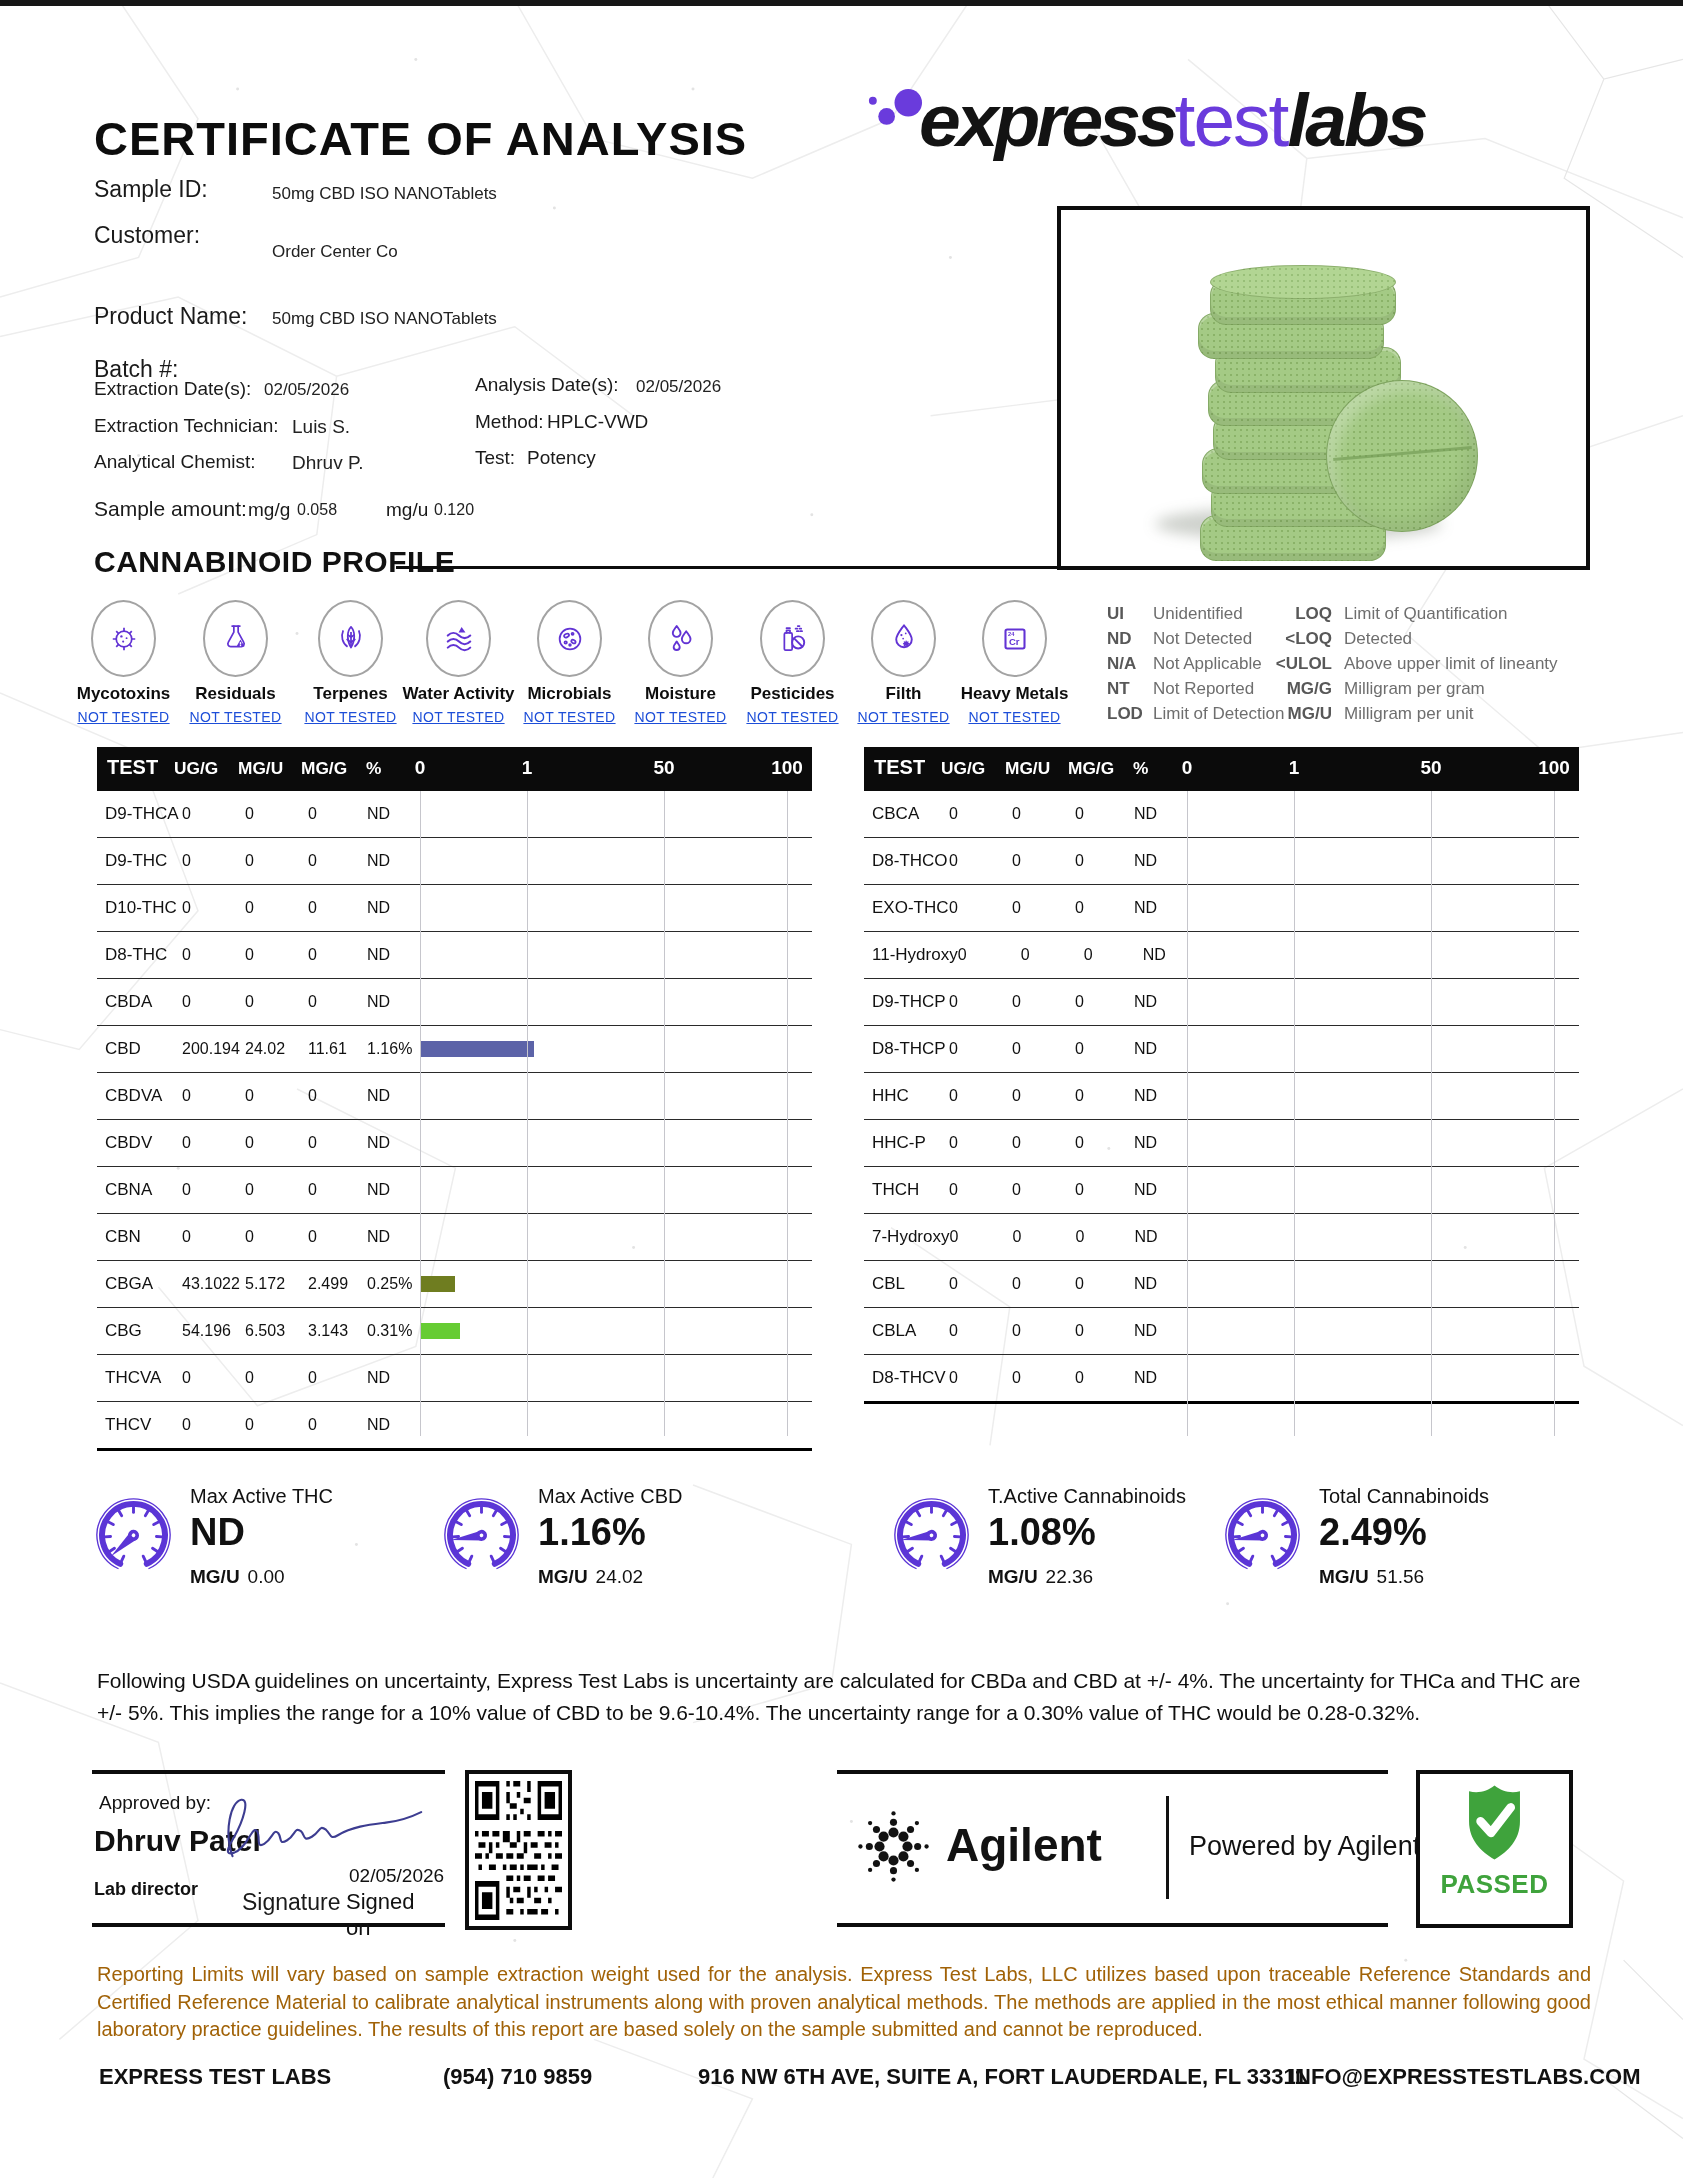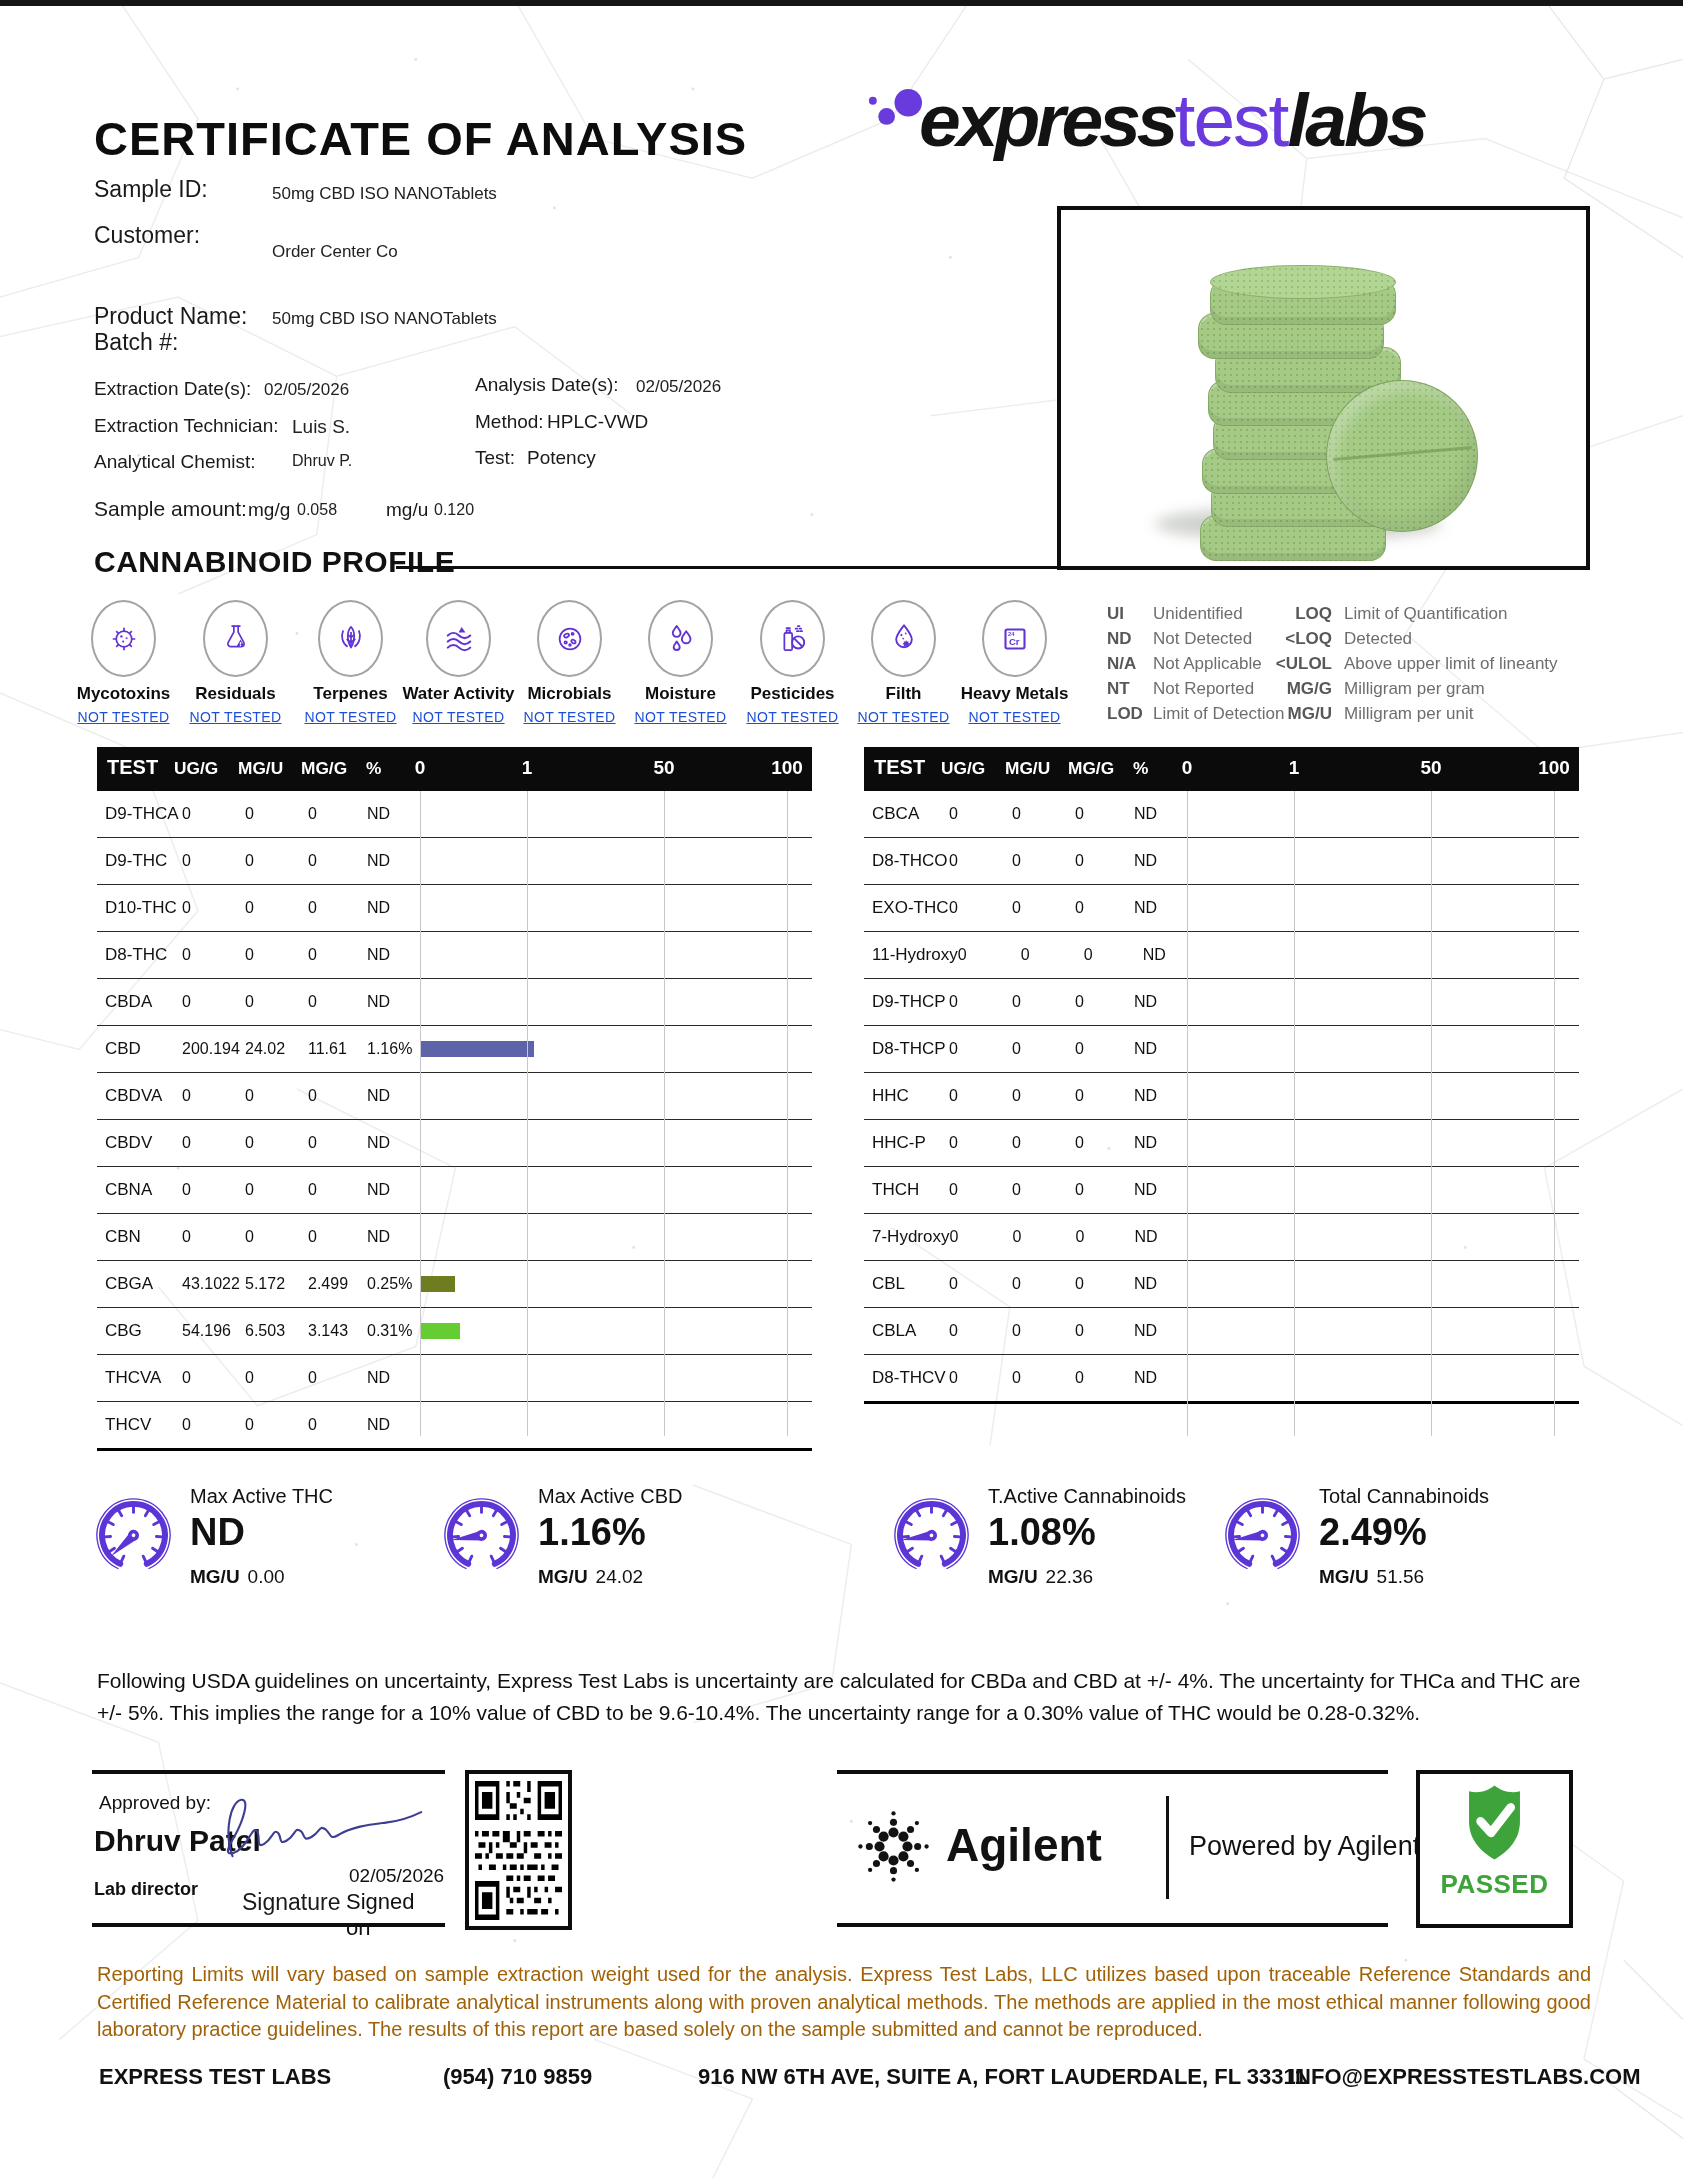--- a/index.html
+++ b/index.html
@@ -174,35 +174,35 @@
     </svg>
     <div class="logo"><span class="lg-express">express</span><span class="lg-test">test</span><span class="lg-labs">labs</span></div>
 
     <div class="lbl-big" style="left:94px;top:176px;">Sample ID:</div>
     <div class="val" style="left:272px;top:184px;">50mg CBD ISO NANOTablets</div>
     <div class="lbl-big" style="left:94px;top:222px;">Customer:</div>
     <div class="val" style="left:272px;top:242px;">Order Center Co</div>
 
     <div class="lbl-big" style="left:94px;top:303px;">Product Name:</div>
     <div class="val" style="left:272px;top:309px;">50mg CBD ISO NANOTablets</div>
-    <div class="lbl-big" style="left:94px;top:329px;">Batch #:</div>
+    <div class="lbl-big" style="left:94px;top:356px;">Batch #:</div>
     <div class="val" style="left:272px;top:345px;"></div>
 
     <div class="lbl" style="left:94px;top:378px;">Extraction Date(s):</div>
     <div class="val" style="left:264px;top:380px;">02/05/2026</div>
     <div class="lbl" style="left:475px;top:374px;">Analysis Date(s):</div>
     <div class="val" style="left:636px;top:377px;">02/05/2026</div>
 
     <div class="lbl" style="left:94px;top:415px;">Extraction Technician:</div>
     <div class="val" style="left:292px;top:416px;font-size:19px;">Luis S.</div>
     <div class="lbl" style="left:475px;top:411px;">Method:</div>
     <div class="lbl" style="left:547px;top:411px;">HPLC-VWD</div>
 
     <div class="lbl" style="left:94px;top:451px;">Analytical Chemist:</div>
-    <div class="val" style="left:292px;top:452px;font-size:16px;">Dhruv P.</div>
+    <div class="val" style="left:292px;top:452px;font-size:19px;">Dhruv P.</div>
     <div class="lbl" style="left:475px;top:447px;">Test:</div>
     <div class="lbl" style="left:527px;top:447px;">Potency</div>
 
     <div class="lbl-big" style="left:94px;top:497px;font-size:21px;">Sample amount:</div>
     <div class="lbl" style="left:248px;top:499px;">mg/g</div>
     <div class="val" style="left:297px;top:501px;font-size:16px;">0.058</div>
     <div class="lbl" style="left:386px;top:499px;">mg/u</div>
     <div class="val" style="left:434px;top:501px;font-size:16px;">0.120</div>
 
     <div class="product-box">

